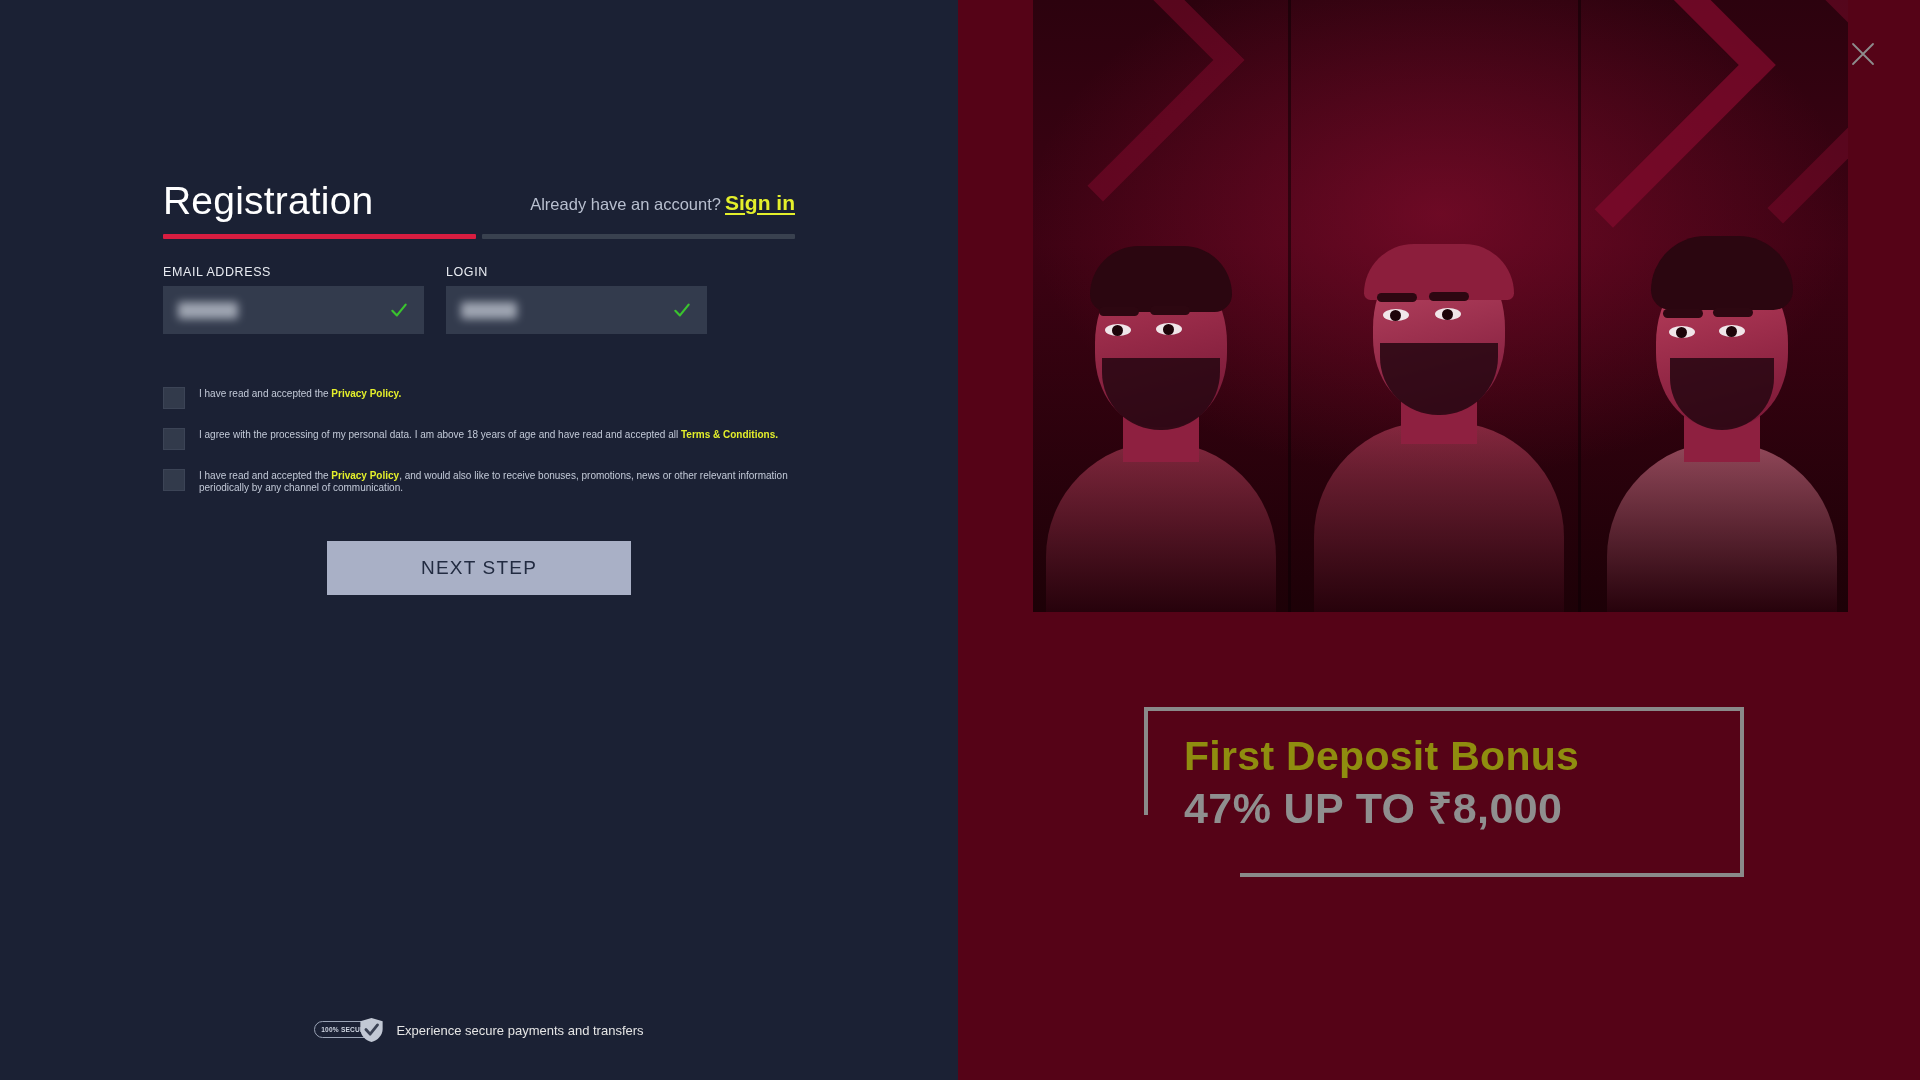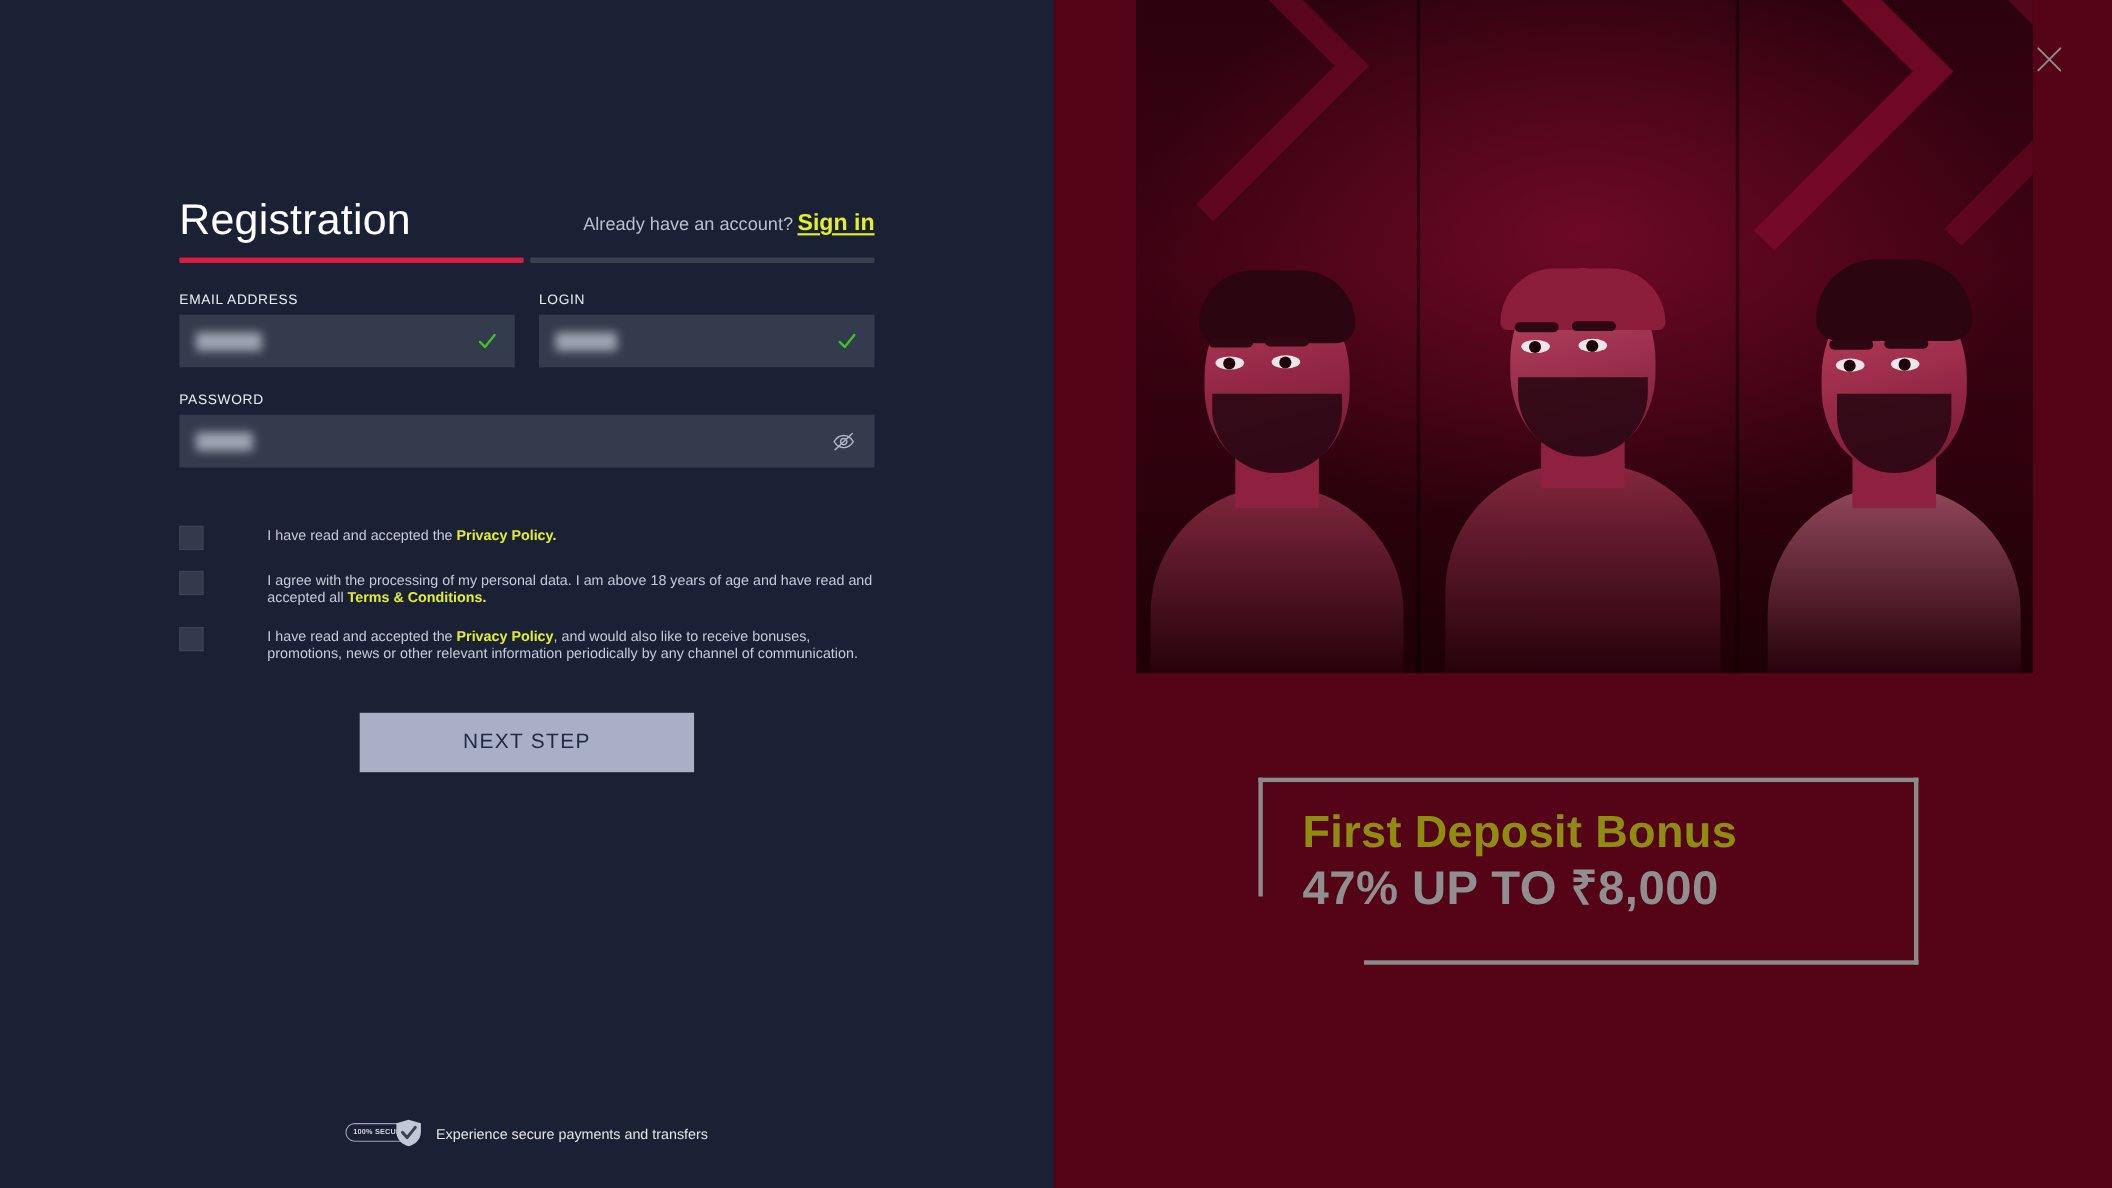--- a/index.html
+++ b/index.html
@@ -77,21 +77,21 @@
   .progress .seg { height: 5px; flex: 1 1 50%; border-radius: 1px; }
   .seg.active { background: #d81d40; }
   .seg.inactive { background: #39414f; }
 
   .fields-row {
     display: flex;
     gap: 22px;
     margin-top: 26px;
   }
   .field { position: relative; }
-  .field.half { width: 305px; }
+  .field.half { width: 261px; }
   .field.full { width: 632px; }
 
   .field-label {
     display: block;
     font-size: 12.5px;
     letter-spacing: 0.6px;
     color: #e9ecf2;
     text-transform: uppercase;
     margin-bottom: 7px;
     font-weight: 400;
@@ -166,25 +166,24 @@
   .cbox {
     flex: 0 0 22px;
     width: 22px; height: 22px;
     background: #323a4b;
     border: 1px solid #3c4456;
     margin-right: 14px;
     margin-top: 1px;
     cursor: pointer;
   }
   .agree-text {
-    font-size: 13px;
+    font-size: 10px;
     line-height: 1.18;
     color: #c3cad8;
     padding-top: 2px;
-    margin-left: 44px;
   }
   .hl { color: #e4ef2b; font-weight: 700; }
 
   
   .next-btn {
     display: block;
     width: 304px;
     height: 54px;
     margin: 47px auto 0 auto;
     background: #a9b0c6;
@@ -411,31 +410,20 @@
           <span class="field-label">LOGIN</span>
           <div class="input-box">
             <span class="redacted w-login"></span>
             <svg class="ok-check" viewBox="0 0 24 24">
               <path d="M4 13 L9.5 18.5 L20 5.5" fill="none" stroke="#3ac42e" stroke-width="2.6" stroke-linecap="round" stroke-linejoin="round"></path>
             </svg>
           </div>
         </div>
       </div>
 
-      <div class="field full spaced">
-        <span class="field-label">PASSWORD</span>
-        <div class="input-box">
-          <span class="redacted w-pass"></span>
-          <svg class="eye-off" viewBox="0 0 24 24">
-            <path d="M2.5 12.5 C5 8.5 8.5 6.5 12 6.5 C15.5 6.5 19 8.5 21.5 12.5 C19 16.5 15.5 18.5 12 18.5 C8.5 18.5 5 16.5 2.5 12.5 Z" fill="none" stroke="#aeb6c6" stroke-width="1.35"></path>
-            <circle cx="12" cy="12.5" r="3.1" fill="none" stroke="#aeb6c6" stroke-width="1.35"></circle>
-            <path d="M3.5 20.5 L20.5 4.5" fill="none" stroke="#aeb6c6" stroke-width="1.45" stroke-linecap="round"></path>
-          </svg>
-        </div>
-      </div>
 
 
       <div class="agreements">
 
         <div class="agree-row">
           <div class="cbox"></div>
           <div class="agree-text">
             <span>I have read and accepted the</span>
             <span class="hl">Privacy Policy.</span>
           </div>

